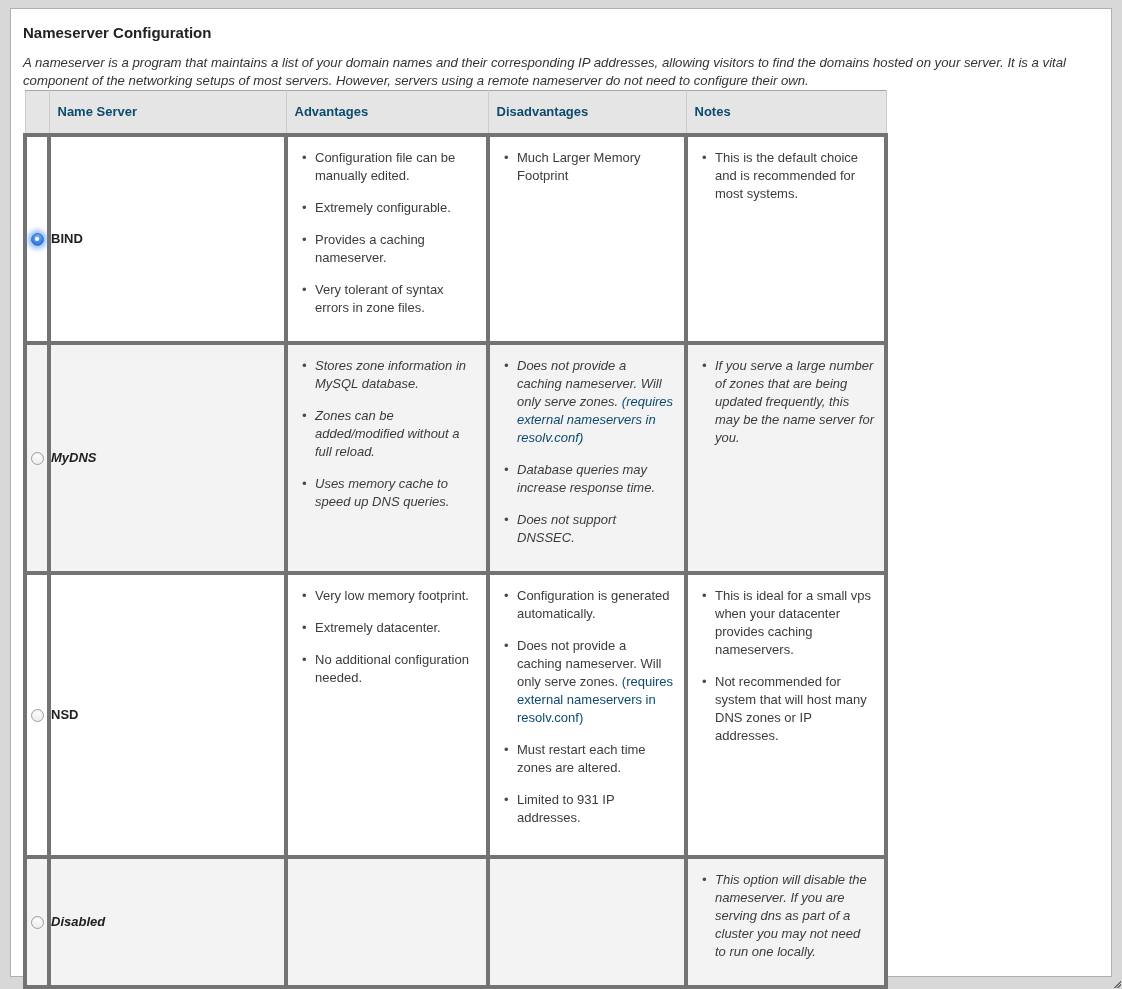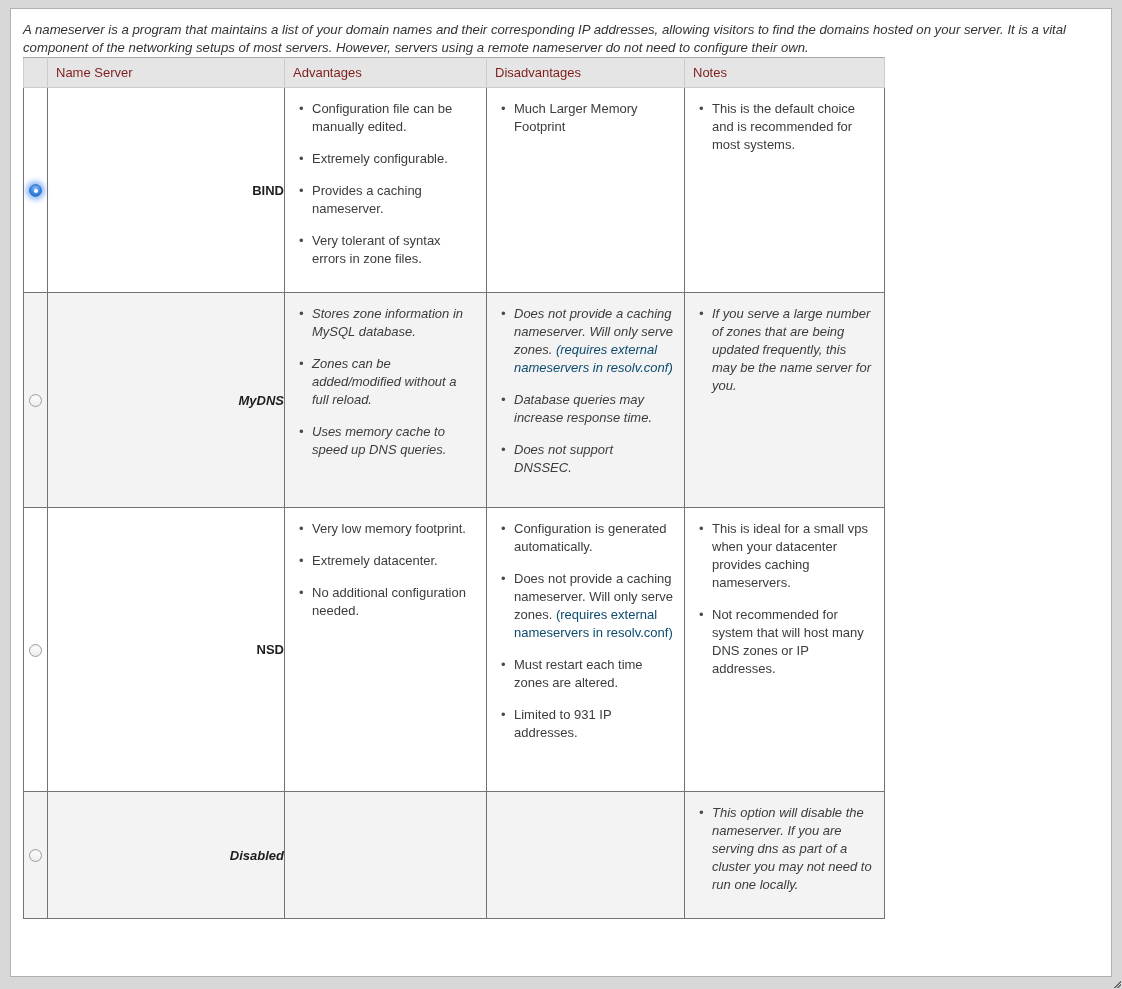--- a/index.html
+++ b/index.html
@@ -36,42 +36,42 @@
     margin-bottom: 13px;
   }
   table.ns-table {
     border-collapse: collapse;
     table-layout: fixed;
     width: 861px;
     border: 1px solid #c2c2c2;
   }
   .ns-table th {
     background: #e5e5e5;
-    font-weight: normal;
-    font-size: 13px;
-    color: #7f1d1d;
+    font-weight: bold;
+    font-size: 13px;
+    color: #0c4a6e;
     text-align: left;
-    height: 30px;
+    height: 44px;
     padding: 6px 8px;
     border: 1px solid #cccccc;
     border-top: 1px solid #a6a6a6;
   }
   .ns-table td {
-    border: 1px solid #737373;
+    border: 4px solid #737373;
     vertical-align: top;
     background: #ffffff;
   }
   .ns-table tr.alt td { background: #f3f3f3; font-style: italic; }
   .row-bind td     { height: 194px; }
   .row-mydns td    { height: 215px; }
   .row-nsd td      { height: 284px; }
   .row-disabled td { height: 115px; }
   .name-cell {
     vertical-align: middle !important;
-    text-align: right;
+    text-align: left;
     font-weight: bold;
     font-size: 13px;
     color: #1e1e1e;
   }
   .radio-cell {
     vertical-align: middle !important;
     text-align: center;
   }
   .radio {
     display: inline-block;
@@ -125,20 +125,21 @@
     right: 1px; bottom: 1px;
     width: 7px; height: 7px;
     background: linear-gradient(135deg, transparent 45%, #6a6a6a 45%, #6a6a6a 60%, transparent 60%, transparent 70%, #6a6a6a 70%, #6a6a6a 85%, transparent 85%);
   }
 </style>
 </head>
 <body>
 
 <div class="panel">
 
+  <h1 class="page-title">Nameserver Configuration</h1>
 
   <p class="page-description">A nameserver is a program that maintains a list of your domain names and their corresponding IP addresses, allowing visitors to find the domains hosted on your server. It is a vital component of the networking setups of most servers. However, servers using a remote nameserver do not need to configure their own.</p>
 
 
   <table class="ns-table">
     <colgroup>
       <col style="width:24px">
       <col style="width:237px">
       <col style="width:202px">
       <col style="width:198px">

